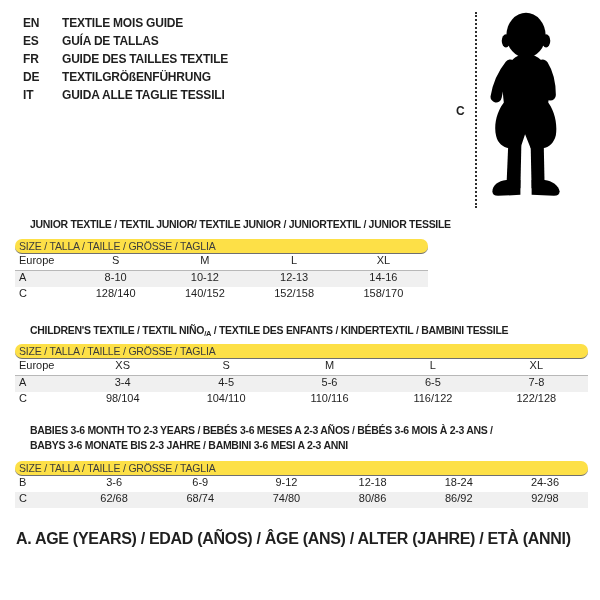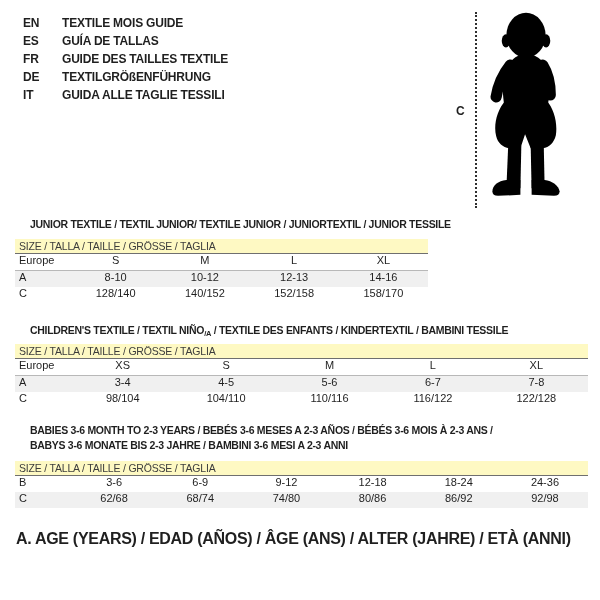--- a/index.html
+++ b/index.html
@@ -12,22 +12,22 @@
   .lang-row{display:flex;height:18px;line-height:18px;font-weight:bold;font-size:12px;letter-spacing:-0.2px;}
   .lang-code{width:39px;}
   
   .dotted-line{position:absolute;left:475px;top:12px;height:196px;width:0;border-left:2px dotted #2e2e2e;}
   .figure-c{position:absolute;left:456px;top:104px;font-weight:bold;font-size:12px;}
   .baby-svg{position:absolute;left:484px;top:8px;width:84px;height:202px;}
   
   .tbl-title{position:absolute;font-weight:bold;font-size:10.5px;letter-spacing:-0.3px;line-height:15px;white-space:nowrap;margin-left:14px;}
   .sub{font-size:7.5px;vertical-align:-2px;}
   .tbl{position:absolute;font-size:11px;}
-  .size-bar{background:#fef9c3;color:#3c3c3c;height:15px;line-height:14px;padding-left:4px;font-size:10.5px;
-            border-bottom:1px solid #6f6f6f;box-sizing:border-box;letter-spacing:-0.2px;}
+  .size-bar{background:#fde047;color:#3c3c3c;height:15px;line-height:14px;padding-left:4px;font-size:10.5px;
+            border-bottom:1px solid #6f6f6f;box-sizing:border-box;letter-spacing:-0.2px;border-radius:7px;}
   .trow{display:flex;align-items:flex-start;box-sizing:border-box;}
   .trow .lbl{width:52px;padding-left:4px;text-align:left;}
   .trow .cell{flex:1;text-align:center;}
   .row-head{height:17px;border-bottom:1px solid #b8b8b8;}
   .row-alt{height:16px;background:#f0f0f0;}
   .row-plain{height:16px;}
   .t1{left:15px;width:413px;}
   .t23{left:15px;width:573px;}
   
   .legend{position:absolute;left:16px;top:530px;font-weight:bold;font-size:16px;letter-spacing:-0.3px;line-height:17.5px;}
@@ -113,21 +113,21 @@
       <span class="cell">S</span>
       <span class="cell">M</span>
       <span class="cell">L</span>
       <span class="cell">XL</span>
     </div>
     <div class="trow row-alt">
       <span class="lbl">A</span>
       <span class="cell">3-4</span>
       <span class="cell">4-5</span>
       <span class="cell">5-6</span>
-      <span class="cell">6-7</span>
+      <span class="cell">6-5</span>
       <span class="cell">7-8</span>
     </div>
     <div class="trow row-plain">
       <span class="lbl">C</span>
       <span class="cell">98/104</span>
       <span class="cell">104/110</span>
       <span class="cell">110/116</span>
       <span class="cell">116/122</span>
       <span class="cell">122/128</span>
     </div>

